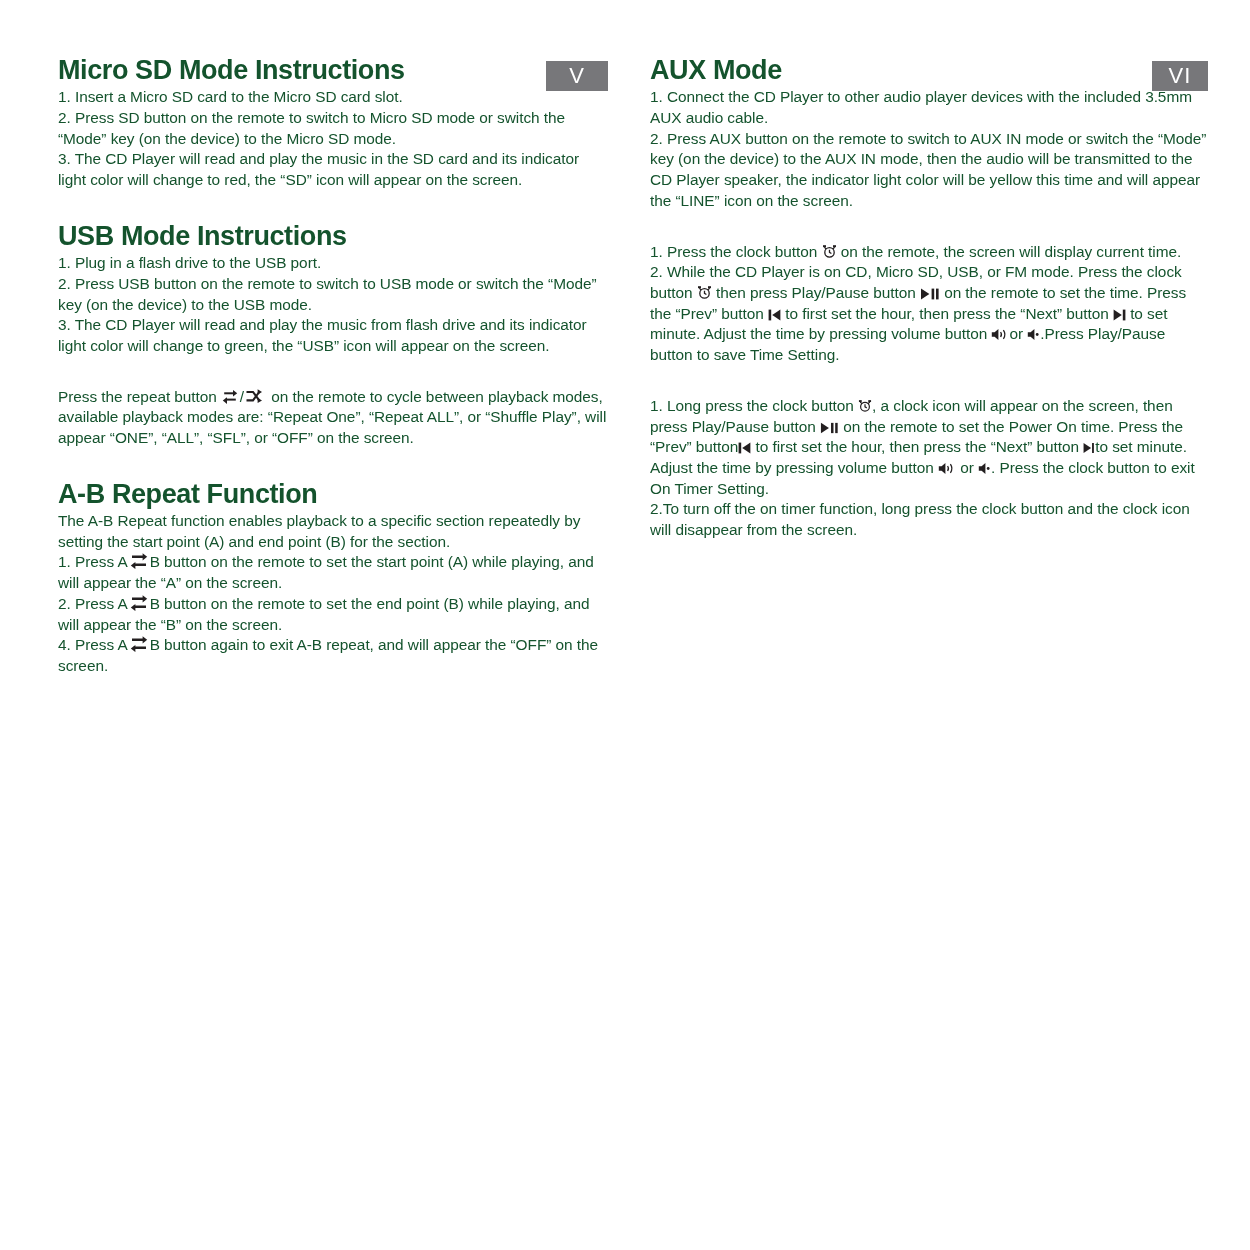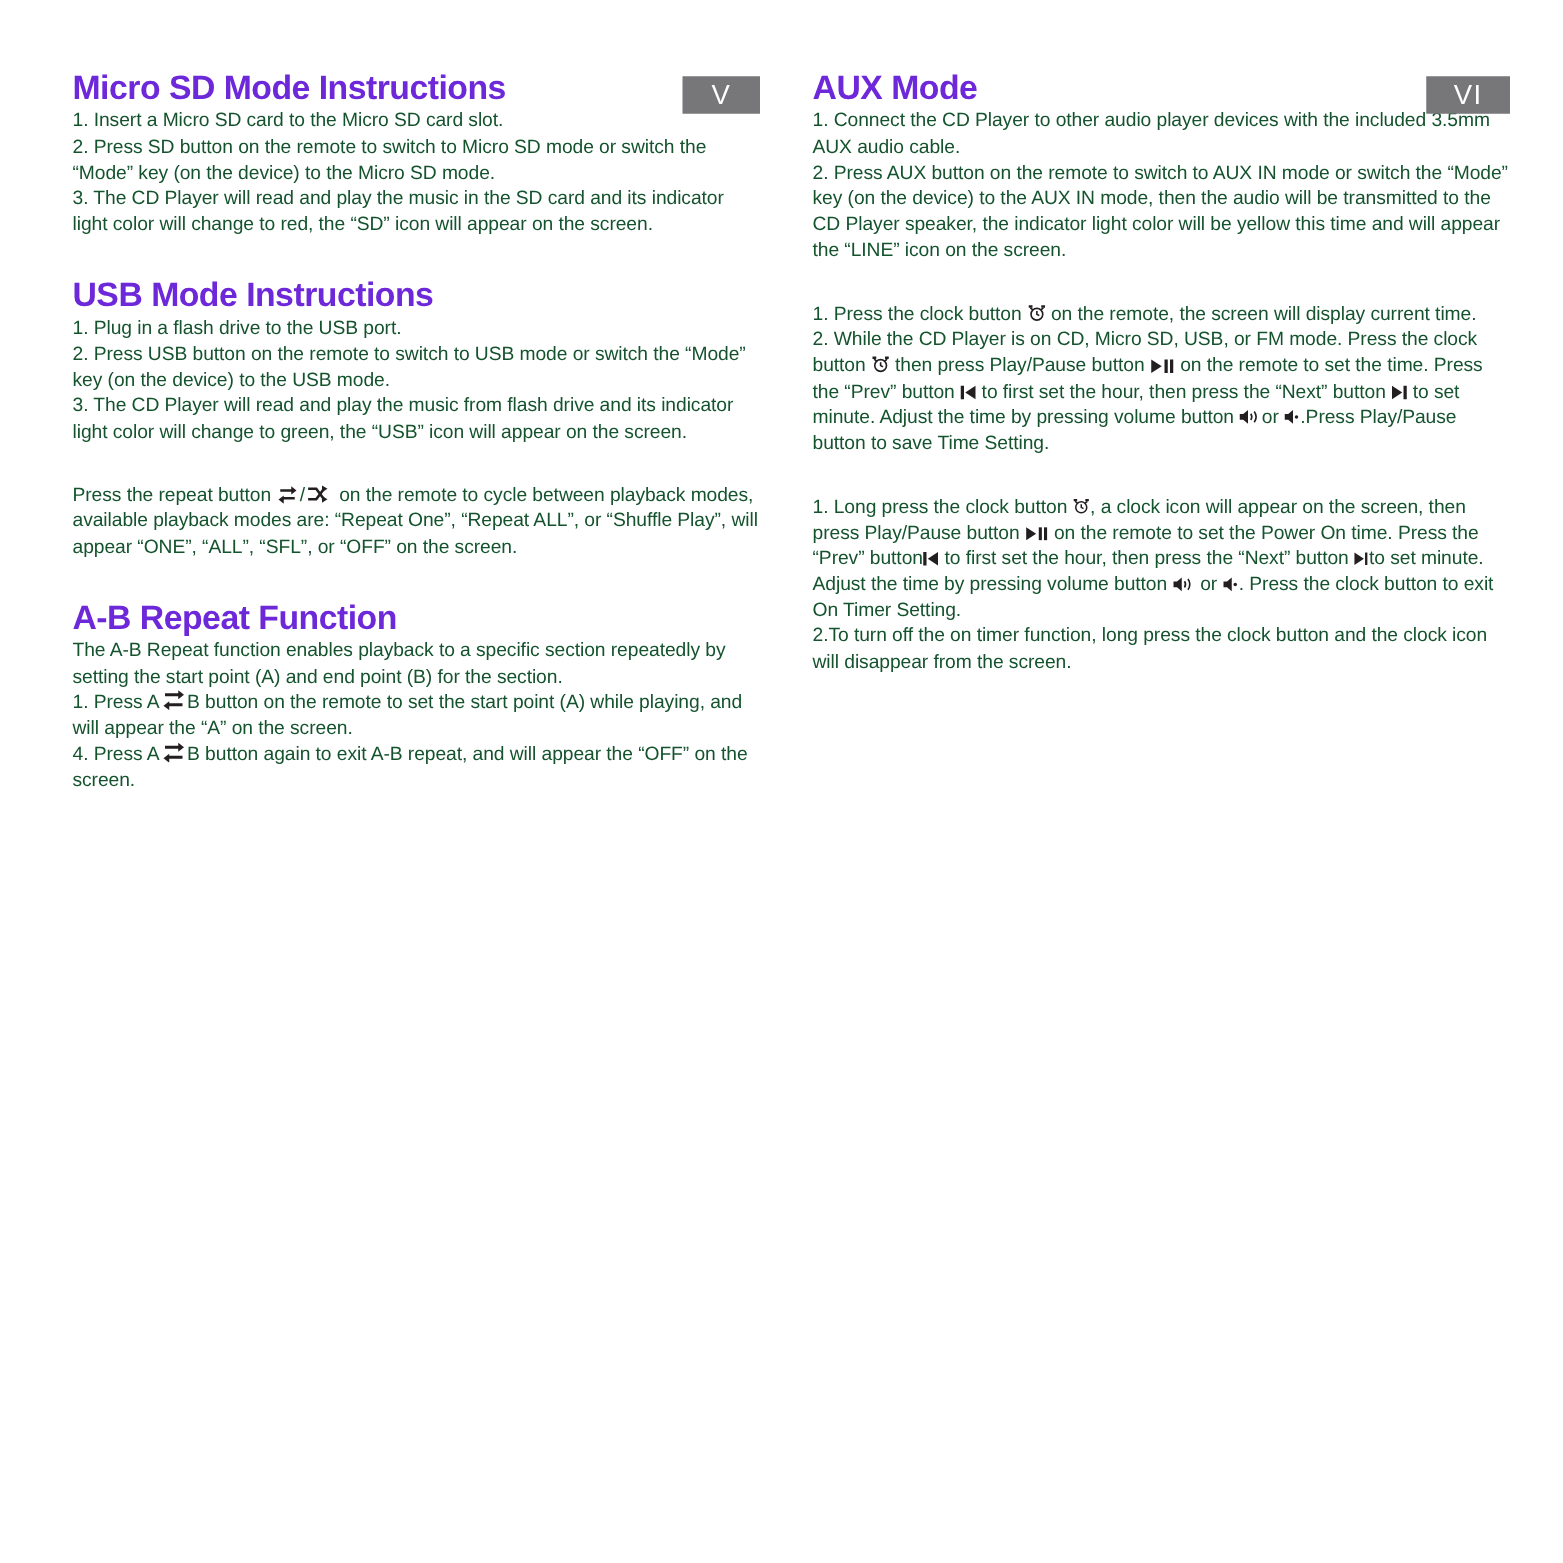--- a/index.html
+++ b/index.html
@@ -39,32 +39,32 @@
     color: #ffffff;
     font-size: 22px;
     font-weight: 400;
     letter-spacing: 1px;
     display: flex;
     align-items: center;
     justify-content: center;
     line-height: 1;
     box-sizing: border-box;
   }
-  .badge.wide { width: 67px; }
+  .badge.wide { width: 56px; }
 
   .section { margin-bottom: 30px; }
   .section:last-child { margin-bottom: 0; }
 
   h2.heading {
     font-size: 27px;
     font-weight: bold;
     letter-spacing: -0.4px;
     margin: 0 17px 2px 0;
     line-height: 1.12;
-    color: #6d28d9;
+    color: #14532d;
   }
   p.body {
     font-size: 15.4px;
     line-height: 1.345;
     margin: 0;
     letter-spacing: -0.05px;
     color: #14532d;
   }
 
   .ico {
@@ -123,20 +123,28 @@
 
       <p class="body"><span>1. Press  A</span><span class="ico"><svg width="22" height="16" viewBox="0 0 22 16">
               <g fill="#231f20">
                 <path d="M4.0 2.6 C8.5 2.6 13.0 2.6 16.4 2.6 L16.4 5.0 C13.0 5.0 8.5 5.0 4.0 5.0 Z"></path>
                 <path d="M14.6 0.2l4.6 3.6 -4.6 3.6z"></path>
                 <path d="M18.0 10.5 C13.5 10.5 9.0 10.5 5.6 10.5 L5.6 12.9 C9.0 12.9 13.5 12.9 18.0 12.9 Z"></path>
                 <path d="M7.4 8.9L2.8 12.5 7.4 16.1z"></path>
               </g>
             </svg></span><span>B  button on the remote to set the start point (A) while playing, and will appear the “A” on the screen.</span></p>
 
+      <p class="body"><span>2. Press  A</span><span class="ico"><svg width="22" height="16" viewBox="0 0 22 16">
+              <g fill="#231f20">
+                <path d="M4.0 2.6 C8.5 2.6 13.0 2.6 16.4 2.6 L16.4 5.0 C13.0 5.0 8.5 5.0 4.0 5.0 Z"></path>
+                <path d="M14.6 0.2l4.6 3.6 -4.6 3.6z"></path>
+                <path d="M18.0 10.5 C13.5 10.5 9.0 10.5 5.6 10.5 L5.6 12.9 C9.0 12.9 13.5 12.9 18.0 12.9 Z"></path>
+                <path d="M7.4 8.9L2.8 12.5 7.4 16.1z"></path>
+              </g>
+            </svg></span><span>B  button on the remote to set the end point (B) while playing, and will appear the “B” on the screen.</span></p>
 
 
       <p class="body"><span>4. Press  A</span><span class="ico"><svg width="22" height="16" viewBox="0 0 22 16">
               <g fill="#231f20">
                 <path d="M4.0 2.6 C8.5 2.6 13.0 2.6 16.4 2.6 L16.4 5.0 C13.0 5.0 8.5 5.0 4.0 5.0 Z"></path>
                 <path d="M14.6 0.2l4.6 3.6 -4.6 3.6z"></path>
                 <path d="M18.0 10.5 C13.5 10.5 9.0 10.5 5.6 10.5 L5.6 12.9 C9.0 12.9 13.5 12.9 18.0 12.9 Z"></path>
                 <path d="M7.4 8.9L2.8 12.5 7.4 16.1z"></path>
               </g>
             </svg></span><span>B  button again to exit A-B repeat, and will appear the “OFF” on the screen.</span></p>

